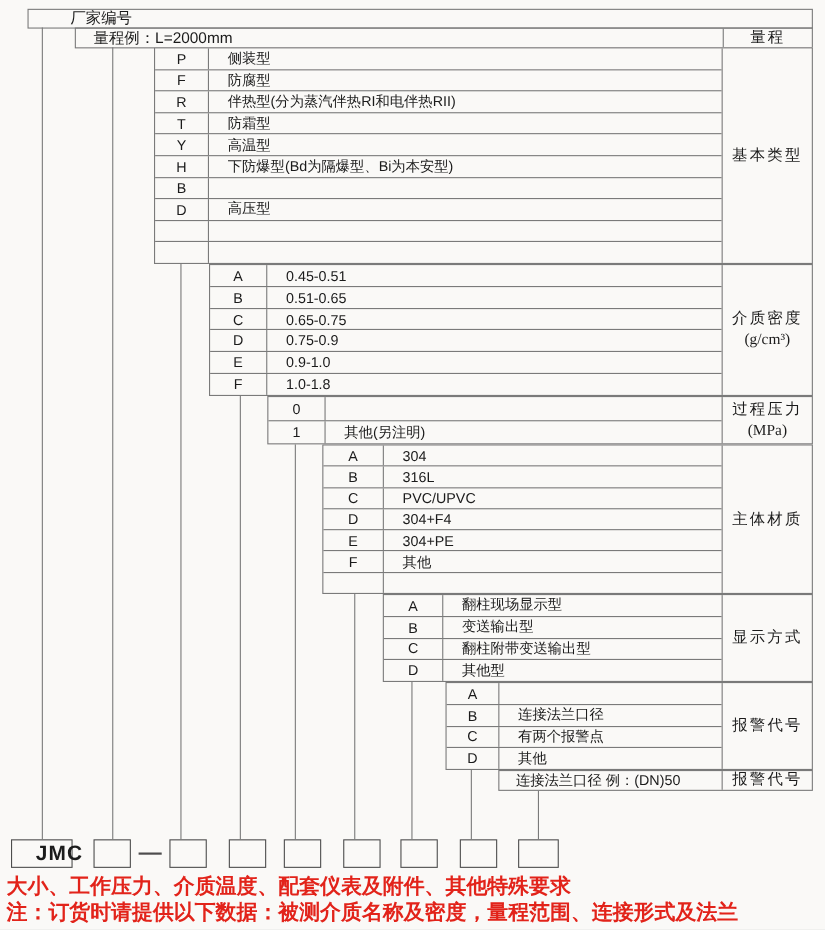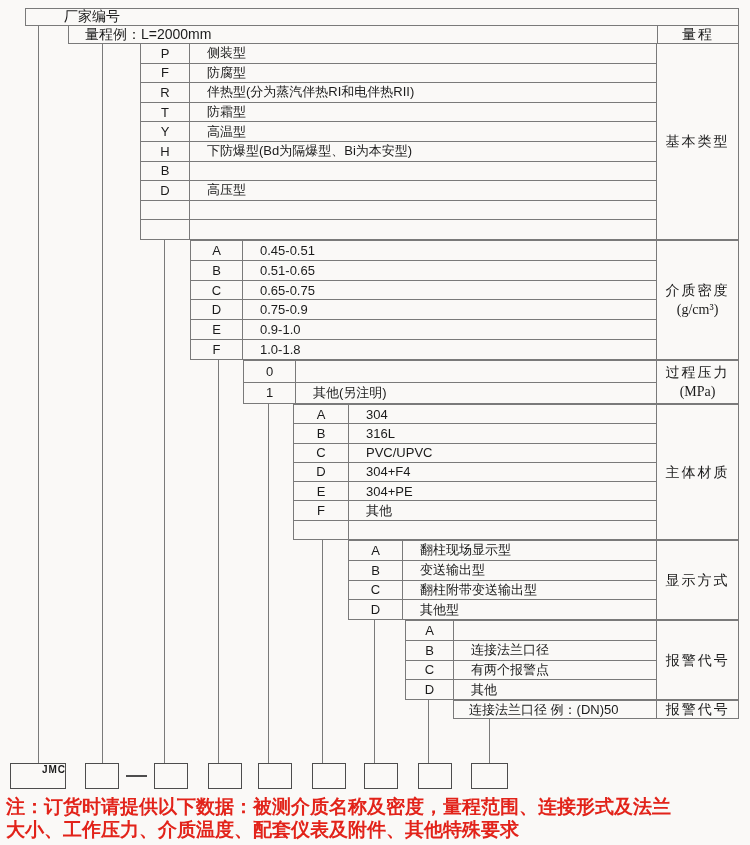--- a/index.html
+++ b/index.html
@@ -60,22 +60,22 @@
     font-size:14px;letter-spacing:2px;line-height:19px;
   }
   .cat .unit{letter-spacing:0;}
   
   .vline{position:absolute;width:1px;background:var(--line);}
   
   .bbox{
     position:absolute;top:763px;height:26px;
     border:1.5px solid var(--box-line);
     background:var(--bg);
-    display:flex;align-items:flex-start;justify-content:center;
-    font-size:10px;font-weight:bold;letter-spacing:1px;padding-left:32px;
+    display:flex;align-items:flex-end;justify-content:center;
+    font-size:19px;font-weight:bold;letter-spacing:1px;padding-left:32px;
   }
   .dash{position:absolute;background:var(--box-line);}
   
   .note{
     position:absolute;left:6px;top:795px;width:742px;
     color:var(--note-red);
     font-size:19px;font-weight:bold;line-height:23px;
     white-space:nowrap;
   }
 </style>
@@ -300,17 +300,17 @@
   <div class="dash" style="left:126px;top:775px;width:21px;height:2px;"></div>
   <div class="bbox" style="left:154px;width:21px;"></div>
   <div class="bbox" style="left:208px;width:21px;"></div>
   <div class="bbox" style="left:258px;width:21px;"></div>
   <div class="bbox" style="left:312px;width:21px;"></div>
   <div class="bbox" style="left:364px;width:21px;"></div>
   <div class="bbox" style="left:418px;width:21px;"></div>
   <div class="bbox" style="left:471px;width:37px;"></div>
 
   <div class="note">
+    <div>大小、工作压力、介质温度、配套仪表及附件、其他特殊要求</div>
     <div>注：订货时请提供以下数据：被测介质名称及密度，量程范围、连接形式及法兰</div>
-    <div>大小、工作压力、介质温度、配套仪表及附件、其他特殊要求</div>
   </div>
 
 </div>
 
 </body></html>

